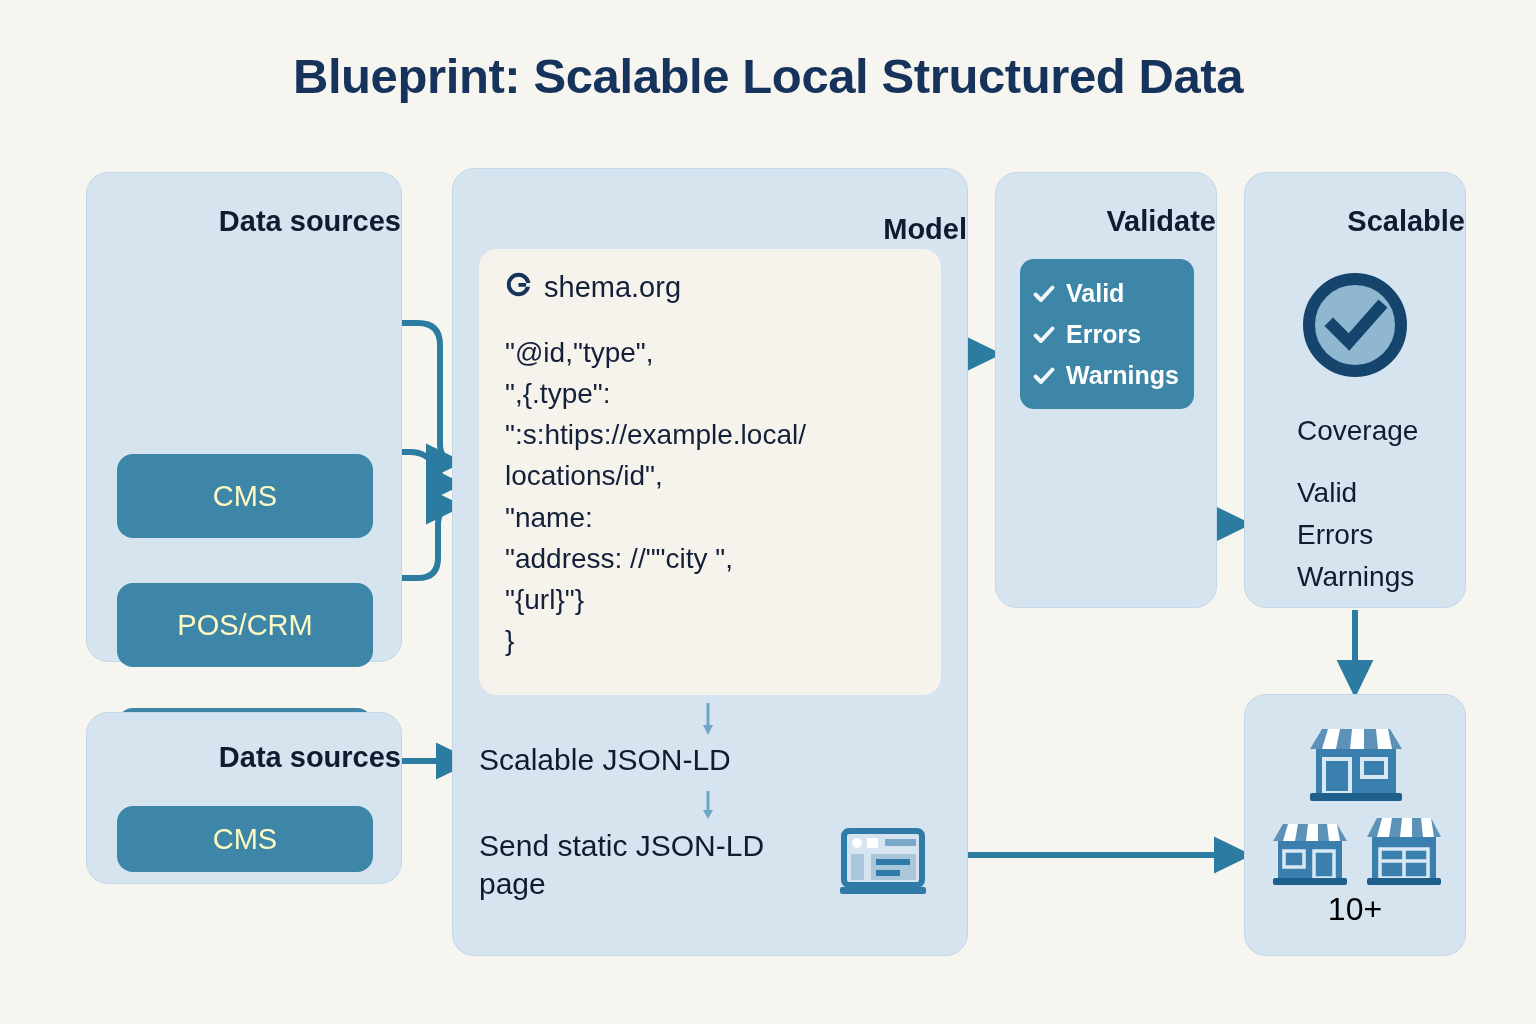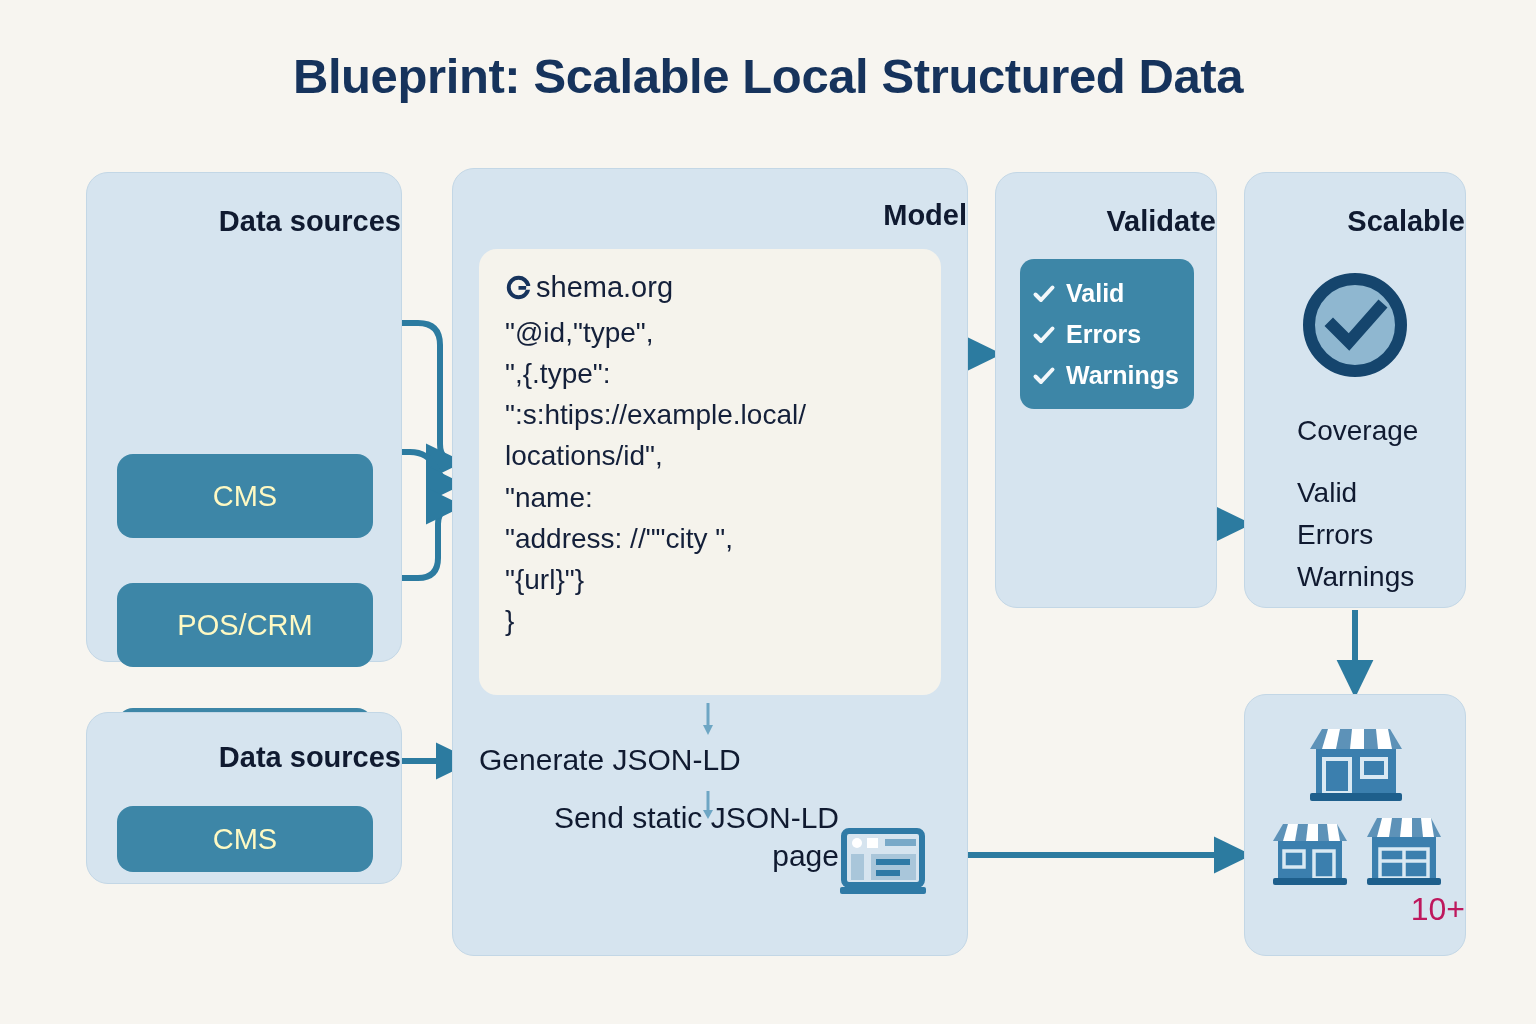--- a/index.html
+++ b/index.html
@@ -69,35 +69,35 @@
   #src-chip-1 { left: 30px; top: 410px; width: 256px; height: 84px; }
   #src-chip-2 { left: 30px; top: 535px; width: 256px; height: 84px; }
 
   
   #panel-sources-bottom { left: 86px; top: 712px; width: 316px; height: 172px; }
   #panel-sources-bottom .panel-title { top: 28px; }
   #src2-chip-0 { left: 30px; top: 93px; width: 256px; height: 66px; }
 
   
   #panel-model { left: 452px; top: 168px; width: 516px; height: 788px; }
-  #panel-model .panel-title { top: 30px; }
+  #panel-model .panel-title { top: 44px; }
 
   #code-card {
     position: absolute;
     left: 26px; top: 80px;
     width: 462px; height: 446px;
     background: #f5f3ec;
     border-radius: 18px;
     padding: 22px 26px 0 26px;
   }
   .code-head {
     display: flex;
-    align-items: center;
-    gap: 4px;
-    margin-bottom: 8px;
+    align-items: flex-start;
+    gap: 12px;
+    margin-bottom: 28px;
   }
   .g-logo {
     width: 27px; height: 27px;
     flex: 0 0 27px;
   }
   .code-head-text {
     font-size: 29px;
     color: #14203a;
     white-space: nowrap;
   }
@@ -109,21 +109,21 @@
   }
 
   
   .flow-step {
     position: absolute;
     font-size: 30px;
     color: #101a30;
     line-height: 1.25;
   }
   #flow-step-0 { left: 26px; top: 572px; width: 420px; }
-  #flow-step-1 { left: 26px; top: 630px; width: 360px; text-align: right; }
+  #flow-step-1 { left: 26px; top: 658px; width: 360px; }
 
   .mini-arrow {
     position: absolute;
     left: 248px;
     width: 14px;
   }
   #mini-arrow-0 { top: 534px; height: 34px; }
   #mini-arrow-1 { top: 622px; height: 30px; }
 
   #page-icon {
@@ -183,23 +183,23 @@
 
   
   #panel-stores { left: 1244px; top: 694px; width: 222px; height: 262px; }
   #store-big   { position: absolute; left: 61px; top: 30px;  width: 100px; height: 78px; }
   #store-left  { position: absolute; left: 25px; top: 126px; width: 80px;  height: 66px; }
   #store-right { position: absolute; left: 119px; top: 120px; width: 80px; height: 72px; }
   #stores-count {
     position: absolute;
     left: 0; top: 196px;
     width: 100%;
-    text-align: right;
+    text-align: center;
     font-size: 32px;
-    color: #be185d;
+    color: #000000;
   }
 
   
   #connectors {
     position: absolute;
     left: 0; top: 0;
     width: 1536px; height: 1024px;
     pointer-events: none;
   }
 </style>
@@ -271,21 +271,21 @@
       <div class="code-line">"address: //""city ",</div>
       <div class="code-line">"{url}"}</div>
       <div class="code-line">}</div>
     </div>
 
     <svg class="mini-arrow" id="mini-arrow-0" viewBox="0 0 14 34" xmlns="http://www.w3.org/2000/svg">
       <path d="M7,0 V23" stroke="#6ea6c4" stroke-width="3" fill="none"></path>
       <path d="M2,22 L7,32 L12,22 Z" fill="#6ea6c4"></path>
     </svg>
 
-    <div class="flow-step" id="flow-step-0">Generate JSON-LD</div>
+    <div class="flow-step" id="flow-step-0">Scalable JSON-LD</div>
 
     <svg class="mini-arrow" id="mini-arrow-1" viewBox="0 0 14 30" xmlns="http://www.w3.org/2000/svg">
       <path d="M7,0 V20" stroke="#6ea6c4" stroke-width="3" fill="none"></path>
       <path d="M2,19 L7,28 L12,19 Z" fill="#6ea6c4"></path>
     </svg>
 
     <div class="flow-step" id="flow-step-1">Send static JSON-LD page</div>
 
     <svg id="page-icon" viewBox="0 0 90 72" xmlns="http://www.w3.org/2000/svg">
       <rect x="6" y="4" width="78" height="54" rx="5" fill="none" stroke="#2f7aa6" stroke-width="6"></rect>

